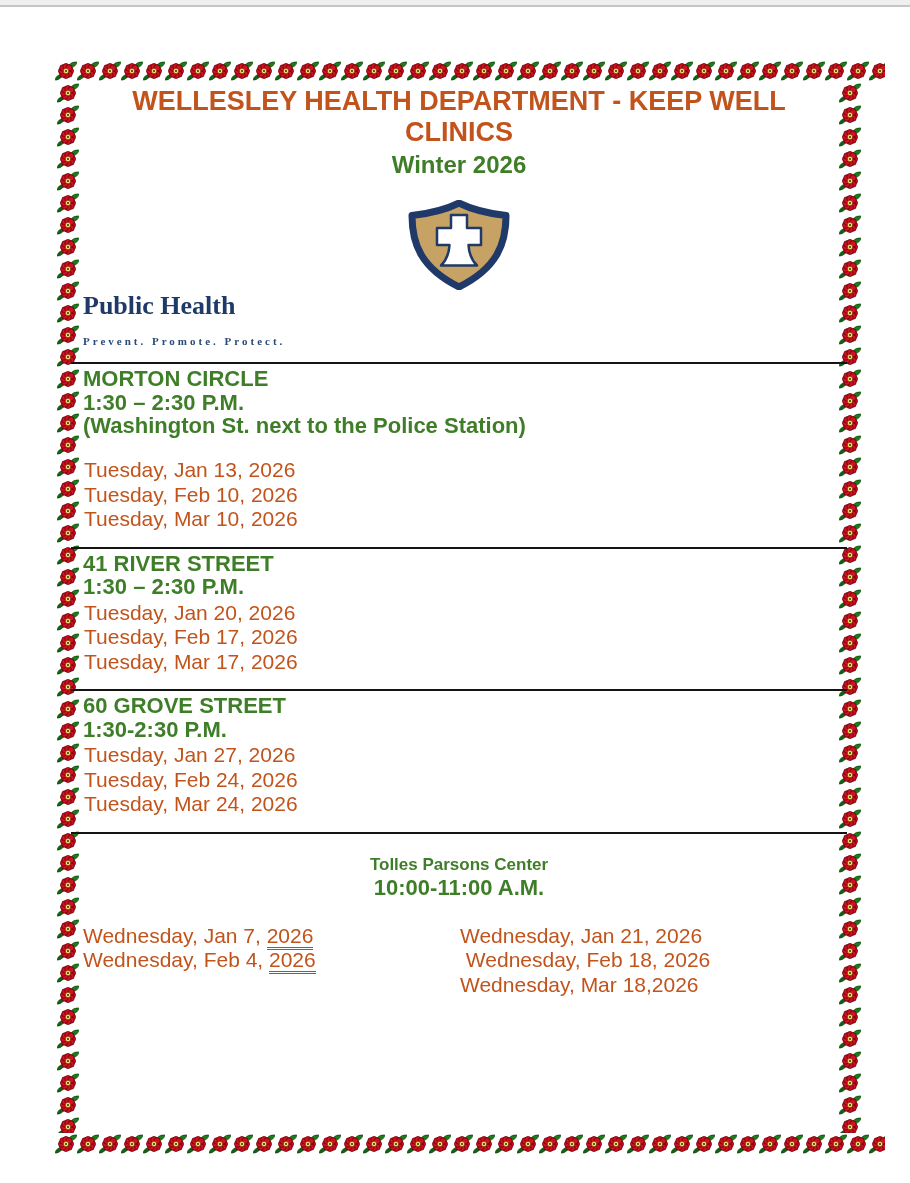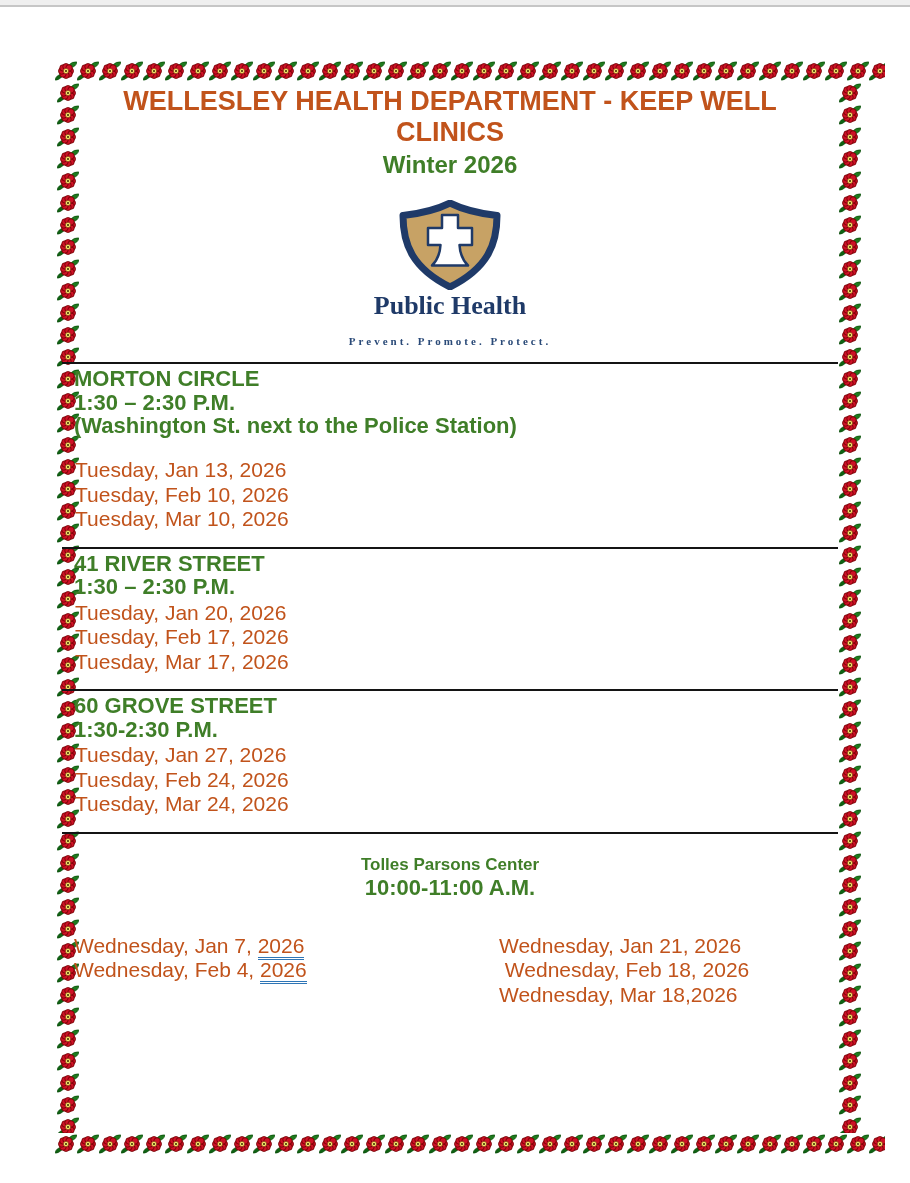--- a/index.html
+++ b/index.html
@@ -13,30 +13,30 @@
   }
   
   .frame{position:absolute;left:55px;top:60px;width:830px;height:1095px;}
   .b-strip{position:absolute;display:flex;overflow:hidden;}
   .b-top{top:0;left:0;right:0;height:22px;flex-direction:row;}
   .b-bottom{bottom:0;left:0;right:0;height:22px;flex-direction:row;}
   .b-left{top:22px;bottom:22px;left:2px;width:22px;flex-direction:column;}
   .b-right{top:22px;bottom:22px;right:24px;width:22px;flex-direction:column;}
   .flw{width:22px;height:22px;flex:none;}
   
-  .content{position:absolute;left:19px;top:24px;width:752px;}
+  .content{position:absolute;left:28px;top:24px;width:752px;}
   .page-title{
     margin:2px 0 0 0;text-align:center;color:#c1531b;
     font-size:27px;font-weight:bold;line-height:1.15;letter-spacing:0px;
   }
   .page-subtitle{
     margin:3px;text-align:center;color:#3f7e28;
     font-size:24px;font-weight:bold;line-height:1.2;
   }
-  .logo{margin-top:20px;text-align:center;}
+  .logo{margin-top:20px;}
   .logo svg.shield{display:block;margin:0 auto;}
   .logo-name{
     font-family:"Liberation Serif","DejaVu Serif",serif;
     font-weight:bold;font-size:26px;color:#1f3a68;line-height:1.05;letter-spacing:0px;margin-top:2px;
   }
   .logo-tagline{
     font-family:Liberation Serif, serif;
     font-weight:bold;font-size:11px;color:#2a4a78;letter-spacing:3px;margin-top:16px;
   }
   .intro{
@@ -62,21 +62,21 @@
   .sp-after-grove{margin-top:28px;}
   .tolles-head{
     text-align:center;color:#3f7e28;font-weight:bold;
     font-size:17px;line-height:1.1;margin:22px 0 0 0;
   }
   .tolles-time{
     text-align:center;color:#3f7e28;font-weight:bold;
     font-size:22px;line-height:1.1;margin:2px 0 0 0;
   }
   .tolles-grid{
-    margin-top:33px;display:grid;grid-template-columns:377px auto;justify-content:start;gap:48px;
+    margin-top:23px;display:grid;grid-template-columns:377px auto;justify-content:start;
   }
   .yr-underline{border-bottom:3px double #2e75b6;padding-bottom:0px;}
 </style>
 </head>
 <body>
 
 <svg width="0" height="0" style="position:absolute" aria-hidden="true">
   <defs>
     <symbol id="flw" viewBox="0 0 22 22">
       <path d="M13 6 Q17 1 22 2 Q21 7 15 8 Z" fill="#1e7a1e" stroke="#0a4a0a" stroke-width="0.6"></path>

